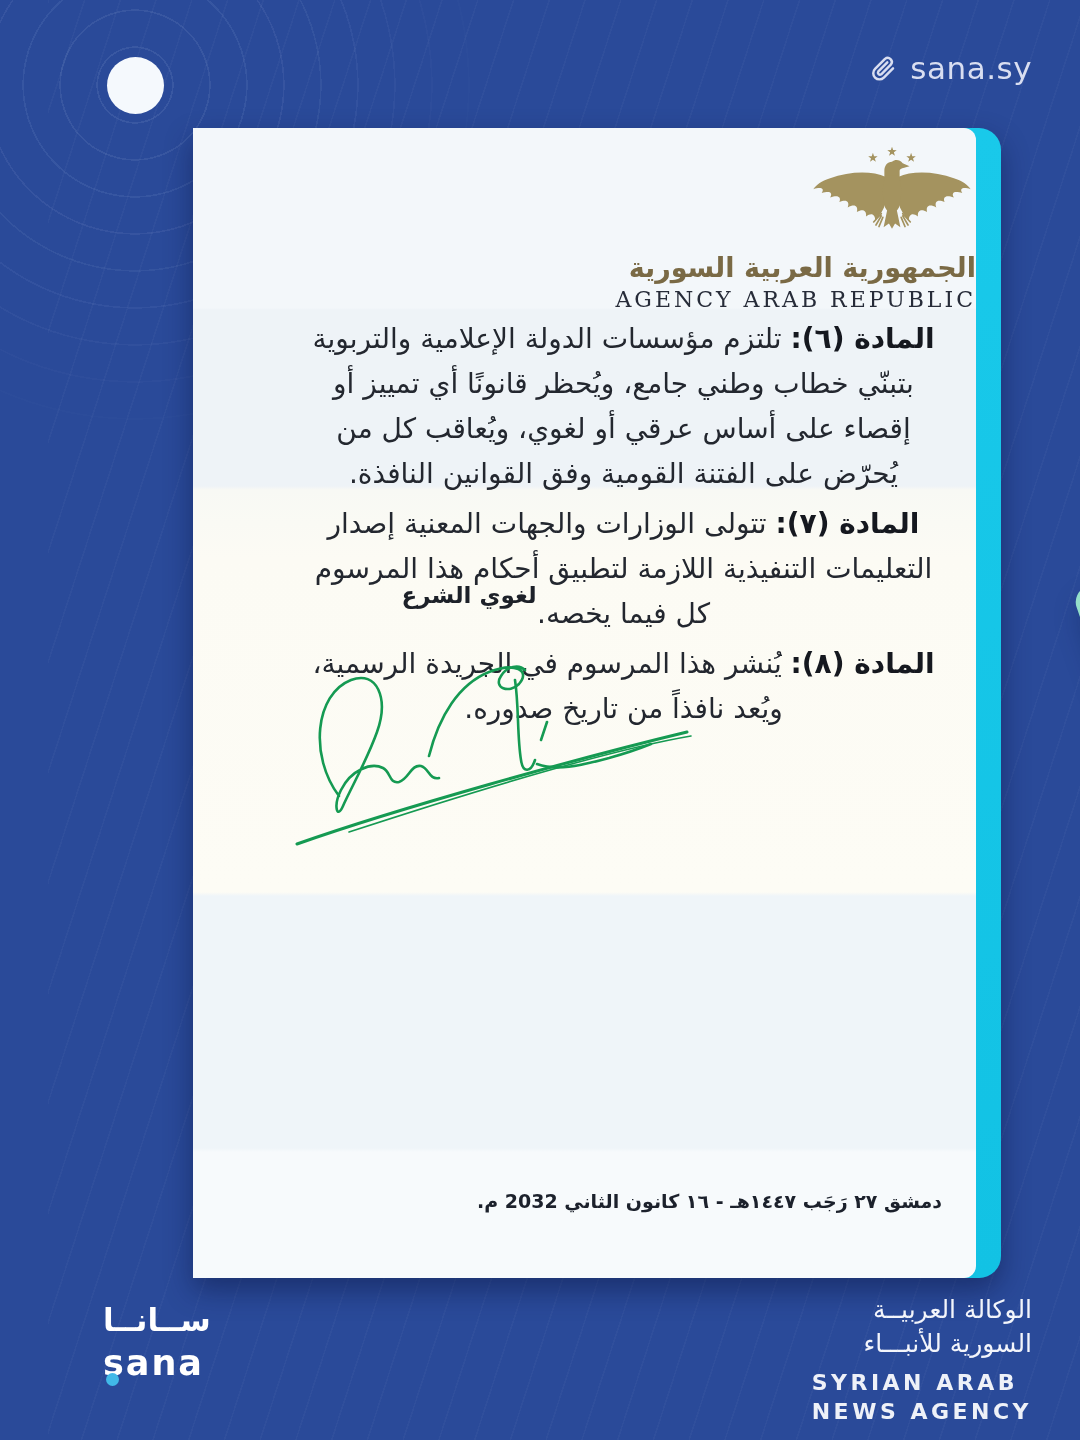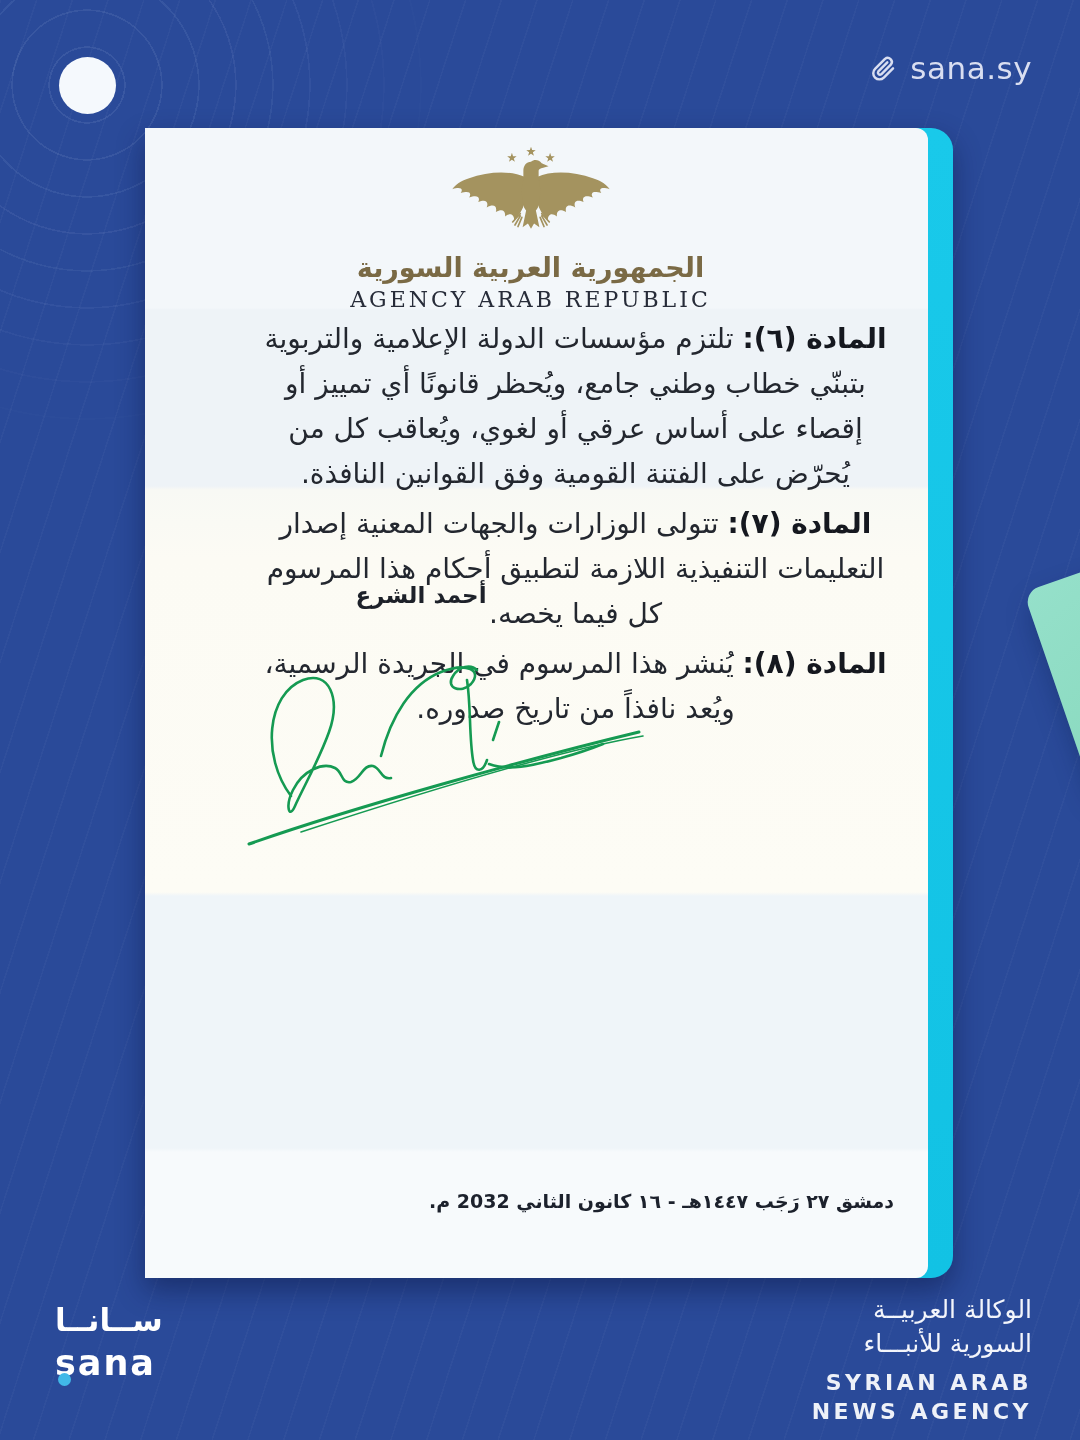--- a/index.html
+++ b/index.html
@@ -2,21 +2,21 @@
 <html lang="en"><head>
 <meta charset="utf-8">
 <style>
   html,body{margin:0;padding:0;}
   body{
     width:1080px;height:1440px;position:relative;overflow:hidden;
     background:#2a4a99;
     font-family:"DejaVu Sans",sans-serif;
     -webkit-font-smoothing:antialiased;
   }
-  .stage{position:absolute;inset:0;}
+  .stage{position:absolute;inset:0;margin-left:48px;}
 
   
   .bg-lines{
     position:absolute;inset:0;
     background:repeating-linear-gradient(108deg,
       rgba(255,255,255,0.035) 0 1.5px,
       rgba(255,255,255,0) 1.5px 34px);
     opacity:.8;
   }
   .bg-ripples{
@@ -59,21 +59,21 @@
     background:linear-gradient(180deg,
       #f3f7fa 0px,#f3f7fa 180px,
       #eef3f7 182px,#eef3f7 358px,
       #f8f9f4 362px,#fcfbf4 430px,
       #fdfcf5 764px,
       #eff5f9 768px,#eff5f9 1020px,
       #f7fafc 1024px,#f7fafc 100%);
     overflow:hidden;
   }
 
-  .emblem{position:absolute;top:18px;left:0;right:12px;text-align:center;}
+  .emblem{position:absolute;top:18px;left:0;right:0;text-align:right;}
   .emblem svg{display:inline-block;}
   .title-ar{
     margin:2px 0 0;font-size:27px;font-weight:600;color:#7a6a45;line-height:32px;
     direction:rtl;
   }
   .title-en{
     margin:3px 0 0;font-family:"DejaVu Serif","Liberation Serif",serif;
     font-size:22px;font-weight:500;color:#272c39;letter-spacing:3px;line-height:26px;
   }
 
@@ -105,21 +105,21 @@
     font-size:31px;font-weight:700;line-height:46px;direction:rtl;letter-spacing:0;
   }
   .footer-logo .logo-en{
     font-size:35px;font-weight:700;line-height:44px;letter-spacing:2px;margin-top:-2px;
   }
   .footer-logo .logo-dot{
     position:absolute;left:3px;top:76px;width:13px;height:13px;border-radius:50%;
     background:#41b9e8;
   }
 
-  .footer-agency{position:absolute;right:48px;top:1293px;text-align:right;color:#f3f5fb;}
+  .footer-agency{position:absolute;right:48px;top:1293px;color:#f3f5fb;}
   .footer-agency .ag-ar{direction:rtl;font-size:25px;font-weight:500;line-height:34px;}
   .footer-agency .ag-en{font-size:22px;font-weight:700;letter-spacing:3.5px;line-height:29px;margin-top:7px;color:#eef1f8;}
 </style>
 </head>
 <body>
 
 <div class="stage">
 
   <div class="bg-lines"></div>
   <div class="bg-ripples"></div>
@@ -167,21 +167,21 @@
         <div class="title-en">AGENCY ARAB REPUBLIC</div>
       </div>
 
       <div class="articles">
         <p><b>المادة (٦):</b><span> تلتزم مؤسسات الدولة الإعلامية والتربوية بتبنّي خطاب وطني جامع، ويُحظر قانونًا أي تمييز أو إقصاء على أساس عرقي أو لغوي، ويُعاقب كل من يُحرّض على الفتنة القومية وفق القوانين النافذة.</span></p>
         <p><b>المادة (٧):</b><span> تتولى الوزارات والجهات المعنية إصدار التعليمات التنفيذية اللازمة لتطبيق أحكام هذا المرسوم كل فيما يخصه.</span></p>
         <p><b>المادة (٨):</b><span> يُنشر هذا المرسوم في الجريدة الرسمية، ويُعد نافذاً من تاريخ صدوره.</span></p>
       </div>
 
       <div class="signatory">
-        <p class="name">أحمد الشرع</p>
+        <p class="name">لغوي الشرع</p>
       </div>
 
       <svg class="signature" width="440" height="230" viewBox="0 0 440 230" fill="none" stroke="#159a52" stroke-width="2.6" stroke-linecap="round">
         <path d="M60,160 C30,120 36,58 72,44 C98,34 110,62 98,96 C88,124 72,152 64,170 C58,184 54,170 62,154 C72,134 92,126 104,132 C112,136 110,148 120,146 C130,143 132,128 142,130 C150,132 150,144 160,142"></path>
         <path d="M150,120 C160,80 180,48 210,36 C236,26 252,34 240,48 C230,58 214,52 222,40 C228,30 240,28 246,34"></path>
         <path d="M236,44 C240,70 238,100 242,124 C244,138 252,136 256,124"></path>
         <path d="M262,104 L268,86"></path>
         <path d="M258,128 C280,136 306,128 330,122 C348,117 362,112 372,108"></path>
         <path d="M18,208 C120,172 300,122 408,96" stroke-width="3"></path>
         <path d="M70,196 C180,160 330,114 412,100" stroke-width="1.6"></path>

